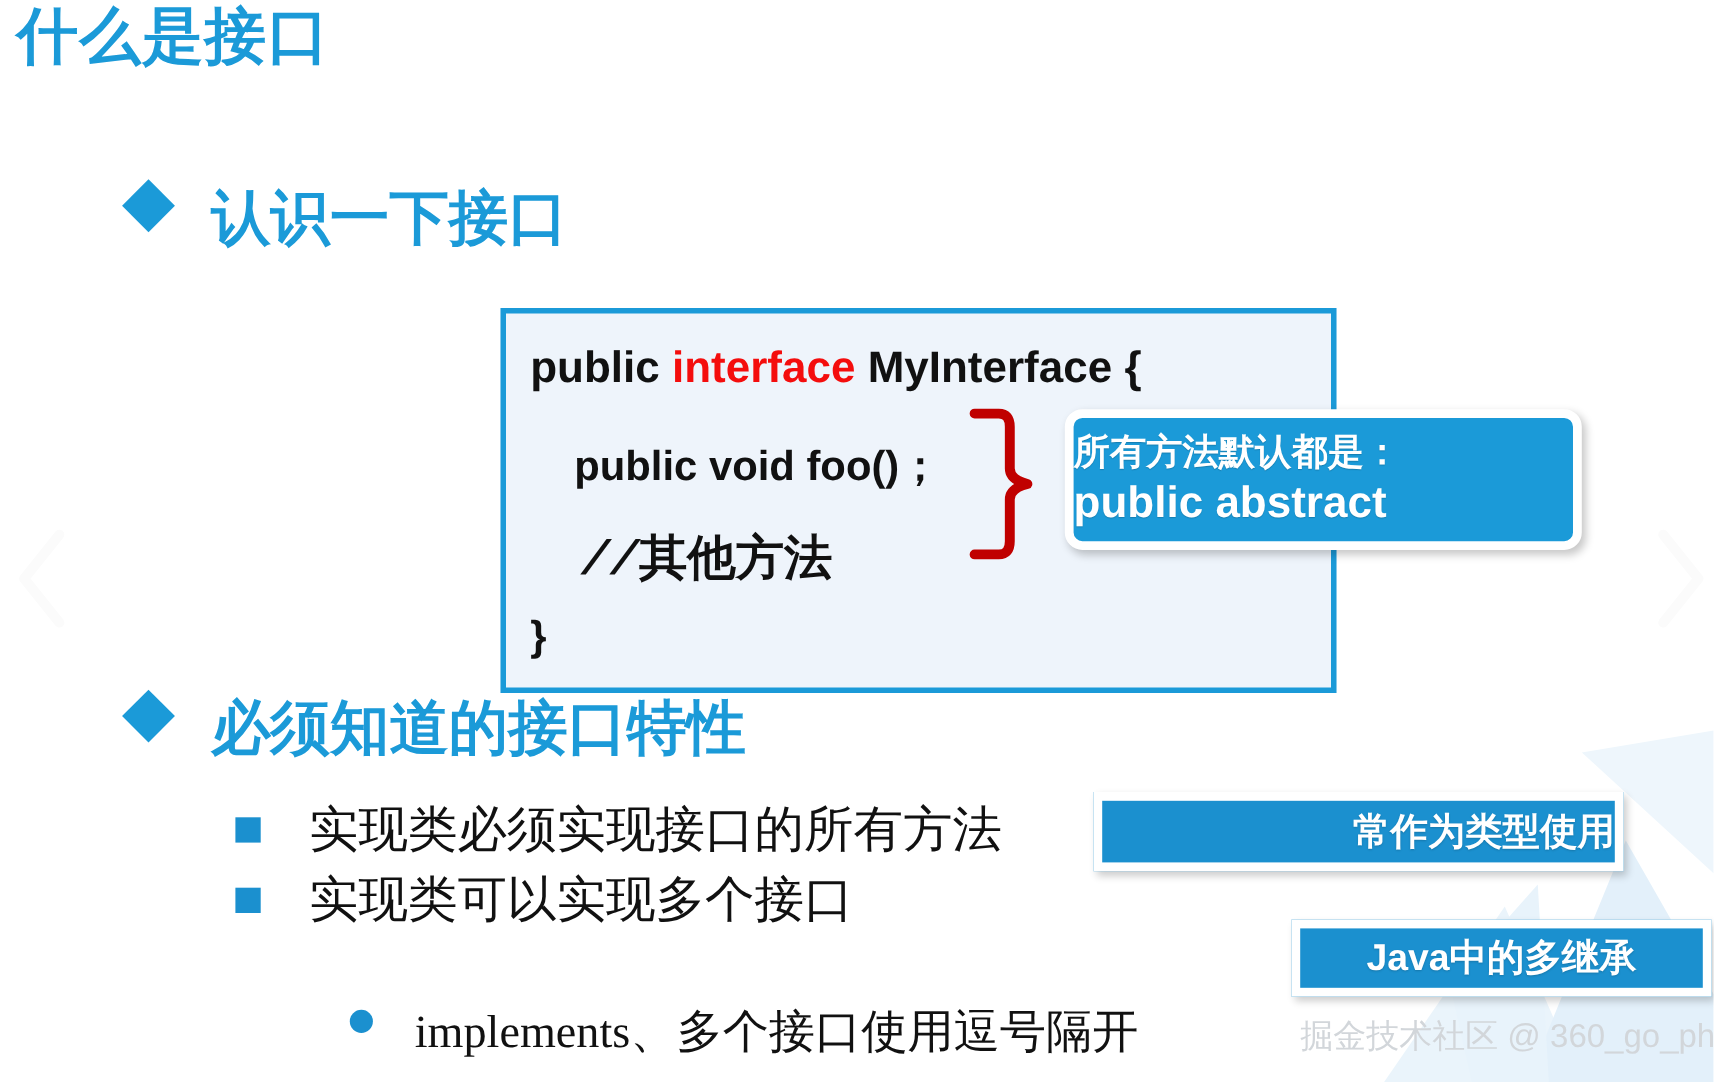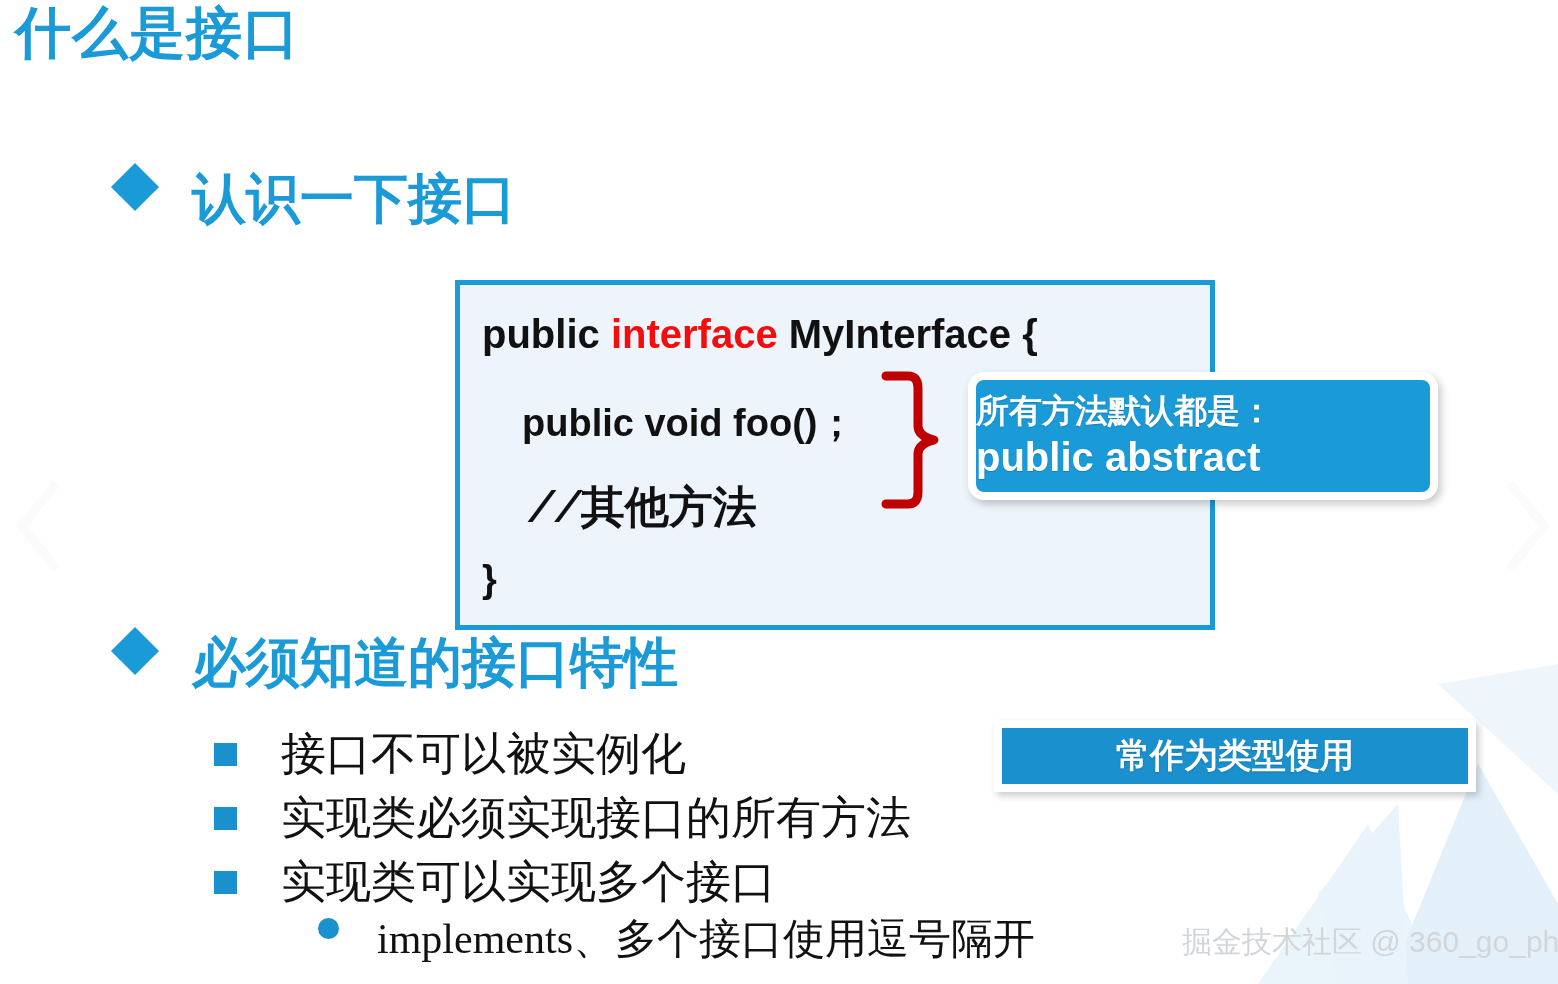--- a/index.html
+++ b/index.html
@@ -195,21 +195,21 @@
     justify-content: center;
     z-index: 7;
   }
   .tag-text {
     color: #ffffff;
     font-weight: bold;
     font-size: 34px;
     white-space: nowrap;
     text-shadow: 0 1px 2px rgba(0,0,0,0.18);
   }
-  #tag-1 { left: 994px; top: 720px; width: 482px; height: 72px; }
+  #tag-1 { left: 994px; top: 720px; width: 482px; height: 72px; justify-content: flex-end; }
   #tag-2 { left: 1174px; top: 836px; width: 382px; height: 70px; }
 
   
   .nav-arrow {
     position: absolute;
     top: 478px;
     width: 60px;
     height: 96px;
     z-index: 9;
   }
@@ -262,42 +262,41 @@
     <div class="callout-line" id="callout-line-1">所有方法默认都是：</div>
     <div class="callout-line" id="callout-line-2">public abstract</div>
   </div>
 
   <div class="heading-row" id="heading-2">
     <span class="diamond-bullet"></span>
     <span class="heading-text">必须知道的接口特性</span>
   </div>
 
   <div id="feature-list">
-    <div class="feature-item">
-      <span class="square-bullet"></span>
-      <span class="feature-text">接口不可以被实例化</span>
-    </div>
     <div class="feature-item">
       <span class="square-bullet"></span>
       <span class="feature-text">实现类必须实现接口的所有方法</span>
     </div>
     <div class="feature-item">
       <span class="square-bullet"></span>
       <span class="feature-text">实现类可以实现多个接口</span>
     </div>
   </div>
 
   <div id="sub-item">
     <span class="round-bullet"></span>
     <span class="sub-text">implements、多个接口使用逗号隔开</span>
   </div>
 
   <div class="tag-banner" id="tag-1">
     <span class="tag-text">常作为类型使用</span>
   </div>
+  <div class="tag-banner" id="tag-2">
+    <span class="tag-text">Java中的多继承</span>
+  </div>
 
   <svg class="nav-arrow" id="nav-prev" viewBox="0 0 60 96" xmlns="http://www.w3.org/2000/svg">
     <path d="M44 8 L12 48 L44 88" fill="none" stroke="#fbfbfb" stroke-width="9" stroke-linecap="round" stroke-linejoin="round"></path>
   </svg>
   <svg class="nav-arrow" id="nav-next" viewBox="0 0 60 96" xmlns="http://www.w3.org/2000/svg">
     <path d="M16 8 L48 48 L16 88" fill="none" stroke="#fbfbfb" stroke-width="9" stroke-linecap="round" stroke-linejoin="round"></path>
   </svg>
 
   <div id="watermark">掘金技术社区 @ 360_go_php</div>
 

